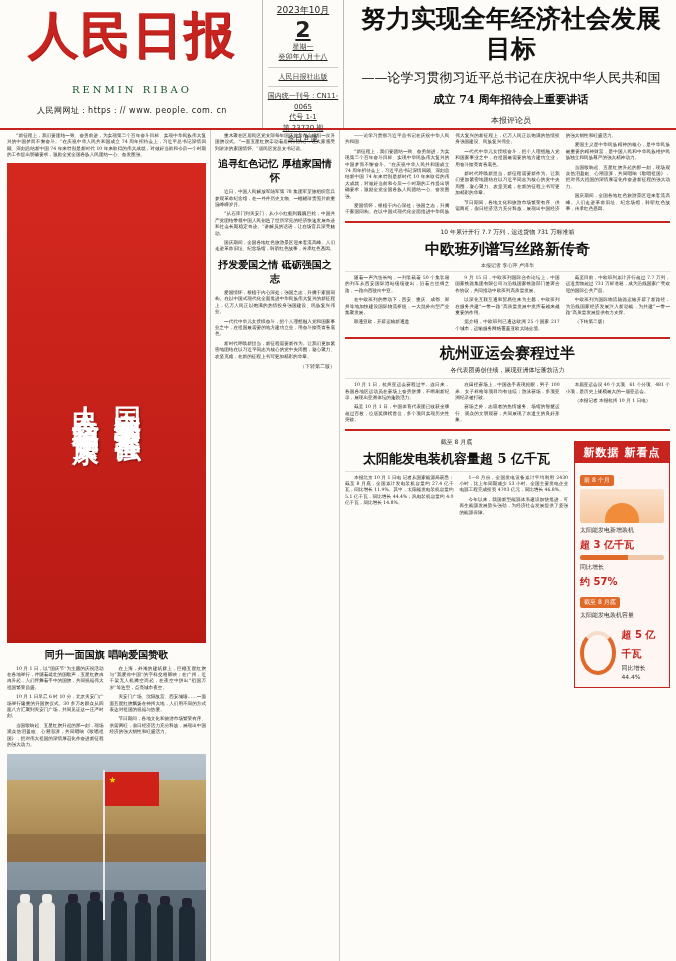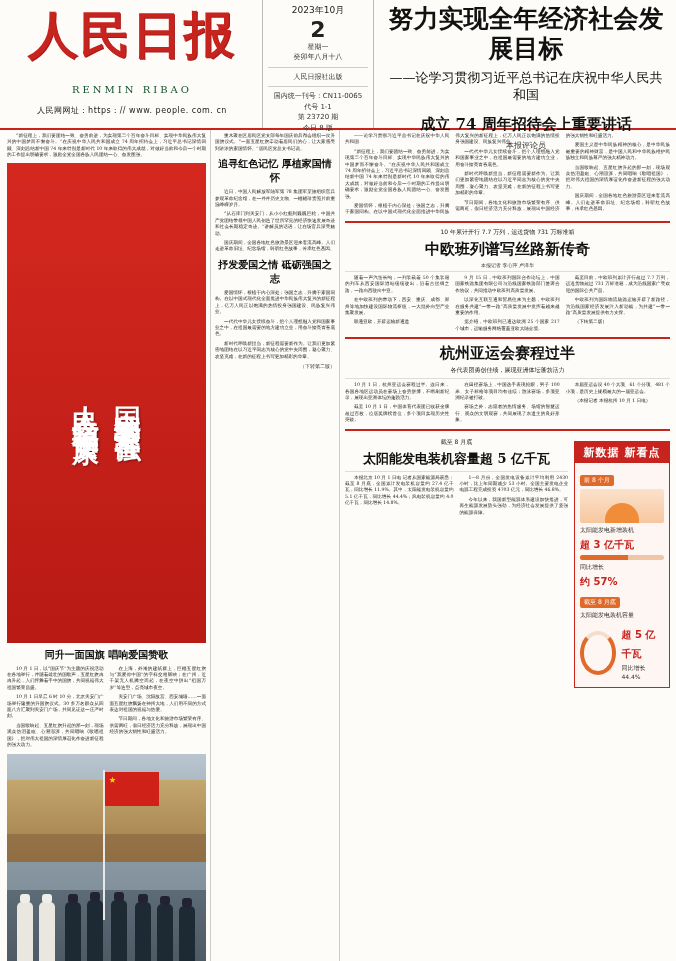--- a/index.html
+++ b/index.html
@@ -17,34 +17,34 @@
     font-family:"DejaVu Serif","Liberation Serif",serif;
     color:#c8241f;font-weight:bold;font-size:50px;letter-spacing:2px;
     line-height:62px;text-align:center;
     text-shadow:1px 1px 0 #a81b18;
   }
   .mast-pinyin{
     color:#14532d;font-size:10px;letter-spacing:3px;text-align:center;
     font-family:"DejaVu Serif","Liberation Serif",serif;margin-top:18px;
   }
   .mast-url{font-size:8px;text-align:center;margin-top:10px;color:#222;letter-spacing:.5px;}
-  .mast-mid{width:112px;border-left:1px solid #bbb;border-right:1px solid #bbb;
-    padding:4px 3px;box-sizing:border-box;text-align:center;font-size:8px;line-height:1.5;color:#222;}
+  .mast-mid{width:82px;border-left:1px solid #bbb;border-right:1px solid #bbb;
+    padding:4px 3px;box-sizing:border-box;text-align:center;font-size:8px;line-height:1.5;color:#222;text-decoration:underline;}
   .mast-date-num{font-size:22px;font-weight:bold;line-height:22px;margin:1px 0;}
   .mast-date-top{font-size:9px;}
   .mast-small{font-size:7px;line-height:1.5;color:#333;}
   .mast-sep{border-top:1px solid #ccc;margin:4px 2px;}
   .mast-right{flex:1;padding:2px 8px 0 10px;box-sizing:border-box;text-align:center;}
   .hl-main{
     font-family:"DejaVu Serif","Liberation Serif",serif;
     font-size:25px;font-weight:bold;letter-spacing:0px;line-height:30px;margin-top:2px;
   }
   .hl-sub{font-size:13px;margin-top:5px;line-height:17px;
     font-family:"DejaVu Serif","Liberation Serif",serif;}
-  .hl-sub2{font-size:15px;font-weight:bold;margin-top:12px;line-height:19px;
+  .hl-sub2{font-size:11px;font-weight:bold;margin-top:4px;line-height:19px;
     font-family:"DejaVu Serif","Liberation Serif",serif;}
   .hl-byline{font-size:8px;margin-top:6px;color:#333;}
 
   
   .body{display:flex;height:831px;}
   .col{box-sizing:border-box;}
   .colA{width:210px;padding:3px 4px 0 7px;}
   .colB{width:130px;padding:3px 4px 0 4px;border-left:1px solid #ccc;border-right:1px solid #ccc;}
   .colC{flex:1;padding:3px 6px 0 5px;}
 

